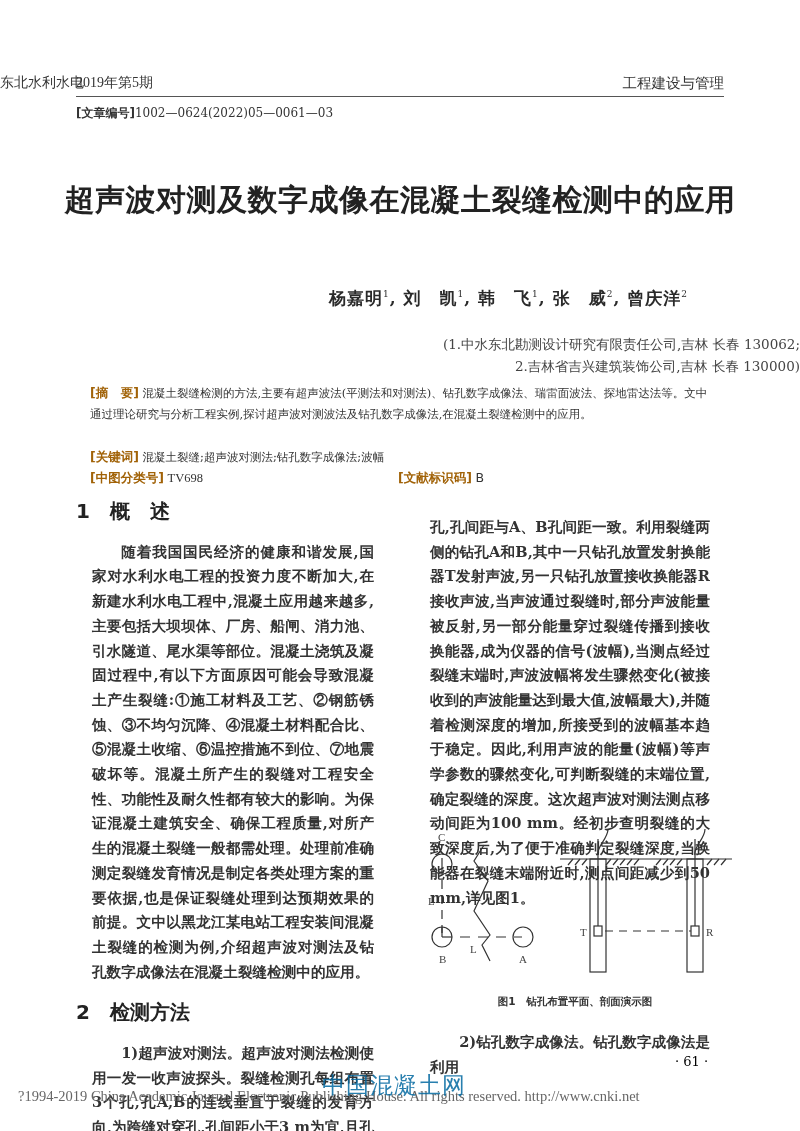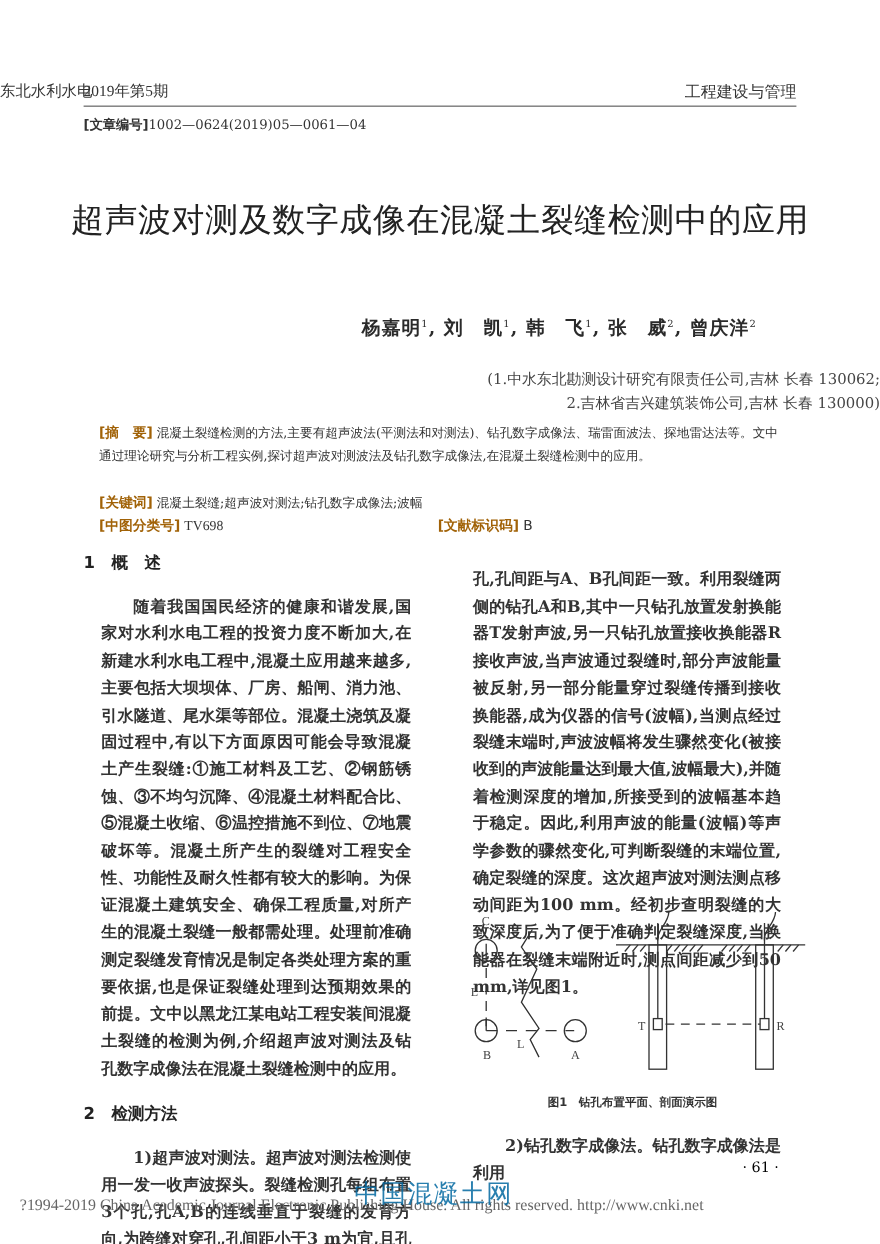--- a/index.html
+++ b/index.html
@@ -3,47 +3,47 @@
 <meta charset="utf-8">
 <style>
   html, body { margin: 0; padding: 0; background: #ffffff; }
   body { width: 800px; height: 1131px; position: relative; overflow: hidden; color: #2a2a2a;
          font-family: "DejaVu Serif", "Liberation Serif", serif; }
   .abs { position: absolute; }
   .hdr { top: 74px; font-size: 14px; color: #333; font-family: "Liberation Serif", "DejaVu Serif", serif; }
   .hdr-rule { left: 76px; top: 96px; width: 648px; height: 0; border-top: 1.6px solid #555; }
   .artno { left: 76px; top: 105px; font-size: 12px; color: #333; }
   .artno b { font-family: "DejaVu Sans", sans-serif; font-weight: bold; }
-  .title { left: 0; width: 800px; top: 180px; text-align: center; font-size: 30px; font-weight: normal;
+  .title { left: 0; width: 800px; top: 180px; text-align: center; font-size: 30px; font-weight: bold;
            font-family: "DejaVu Sans", "Liberation Sans", sans-serif; letter-spacing: 0.5px; color: #222; }
   .authors { left: 0; width: 688px; top: 287px; text-align: right; font-size: 17px; font-weight: bold; letter-spacing: 1px; }
   .authors sup { font-size: 9px; font-weight: normal; }
   .affil { left: 0; width: 800px; text-align: right; font-size: 13.5px; color: #444; }
   .abs-block { left: 90px; width: 620px; font-size: 11.5px; line-height: 21px; color: #333; }
   .tag { font-family: "DejaVu Sans", sans-serif; font-weight: bold; font-size: 12.5px; color: #a16207; }
   .col { font-size: 14.6px; line-height: 24.7px; color: #333; text-align: justify; }
   .col p { margin: 16px; font-weight: bold; }
   .indent { text-indent: 2em; }
-  .sec { font-family: "DejaVu Sans", sans-serif; font-weight: bold; font-size: 15px; color: #222; }
+  .sec { font-family: "DejaVu Sans", sans-serif; font-weight: bold; font-size: 20px; color: #222; }
   .fig-caption { font-family: "DejaVu Sans", sans-serif; font-weight: bold; font-size: 10.5px; color: #333; }
   .pageno { left: 675px; top: 1054px; font-size: 13px; color: #000000; }
   .footer { left: 18px; top: 1088px; font-size: 14.5px; color: #666; font-family: "Liberation Serif", serif; }
   .watermark { left: 322px; top: 1070px; font-size: 23px; color: #0369a1; opacity: 0.85;
                font-family: "DejaVu Sans", sans-serif; letter-spacing: 1px; }
 </style>
 </head>
 <body>
 
 <div class="abs hdr" style="left:76px;">2019年第5期</div>
 <div class="abs hdr" style="left:0; width:760px; text-align:left;">东北水利水电</div>
 <div class="abs hdr" style="right:76px; font-family:'DejaVu Sans',sans-serif; font-size:14.5px;">工程建设与管理</div>
 <div class="abs hdr-rule"></div>
 
 <div class="abs artno">
-  <b>[文章编号]</b><span>1002—0624(2019)05—0061—04</span>
+  <b>[文章编号]</b><span>1002—0624(2022)05—0061—03</span>
 </div>
 
 <div class="abs title">超声波对测及数字成像在混凝土裂缝检测中的应用</div>
 
 <div class="abs authors">
   <span>杨嘉明</span><sup>1</sup>,
   <span>刘　凯</span><sup>1</sup>,
   <span>韩　飞</span><sup>1</sup>,
   <span>张　威</span><sup>2</sup>,
   <span>曾庆洋</span><sup>2</sup>

